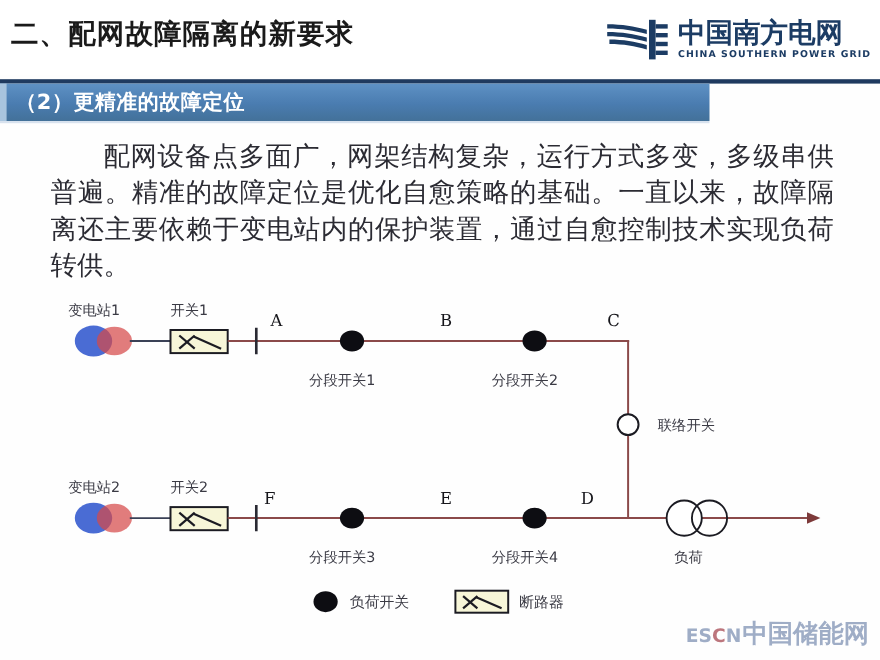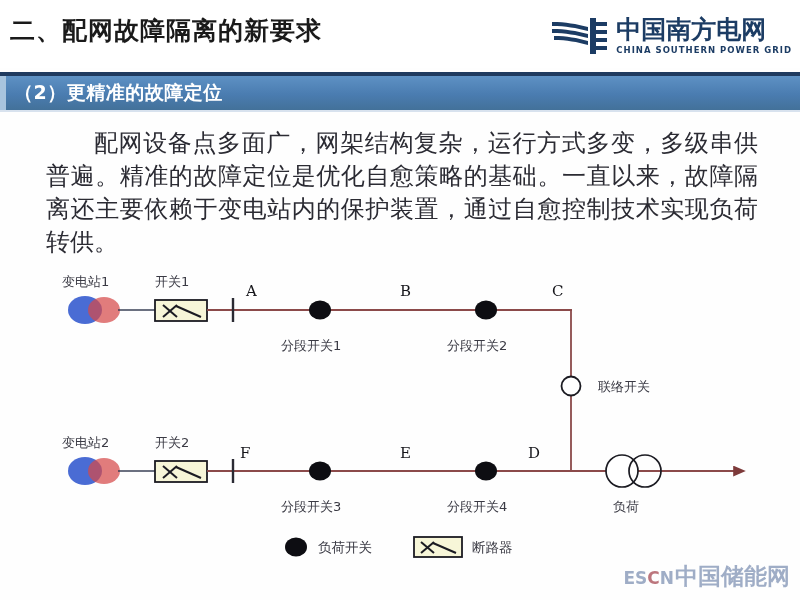--- a/index.html
+++ b/index.html
@@ -75,21 +75,21 @@
   
   #banner-rule {
     position: absolute;
     left: 0; top: 72px;
     width: 800px; height: 4px;
     background: #1f3a5f;
   }
   #banner {
     position: absolute;
     left: 0; top: 76px;
-    width: 800px; height: 34px;
+    width: 645px; height: 34px;
     background: linear-gradient(to bottom, #5e91c4 0%, #4a7cb0 55%, #437199 100%);
     border-bottom: 2px solid #d8e2ee;
   }
   #banner-edge {
     position: absolute;
     left: 0; top: 0;
     width: 6px; height: 100%;
     background: #a8c4de;
   }
   #banner-text {

